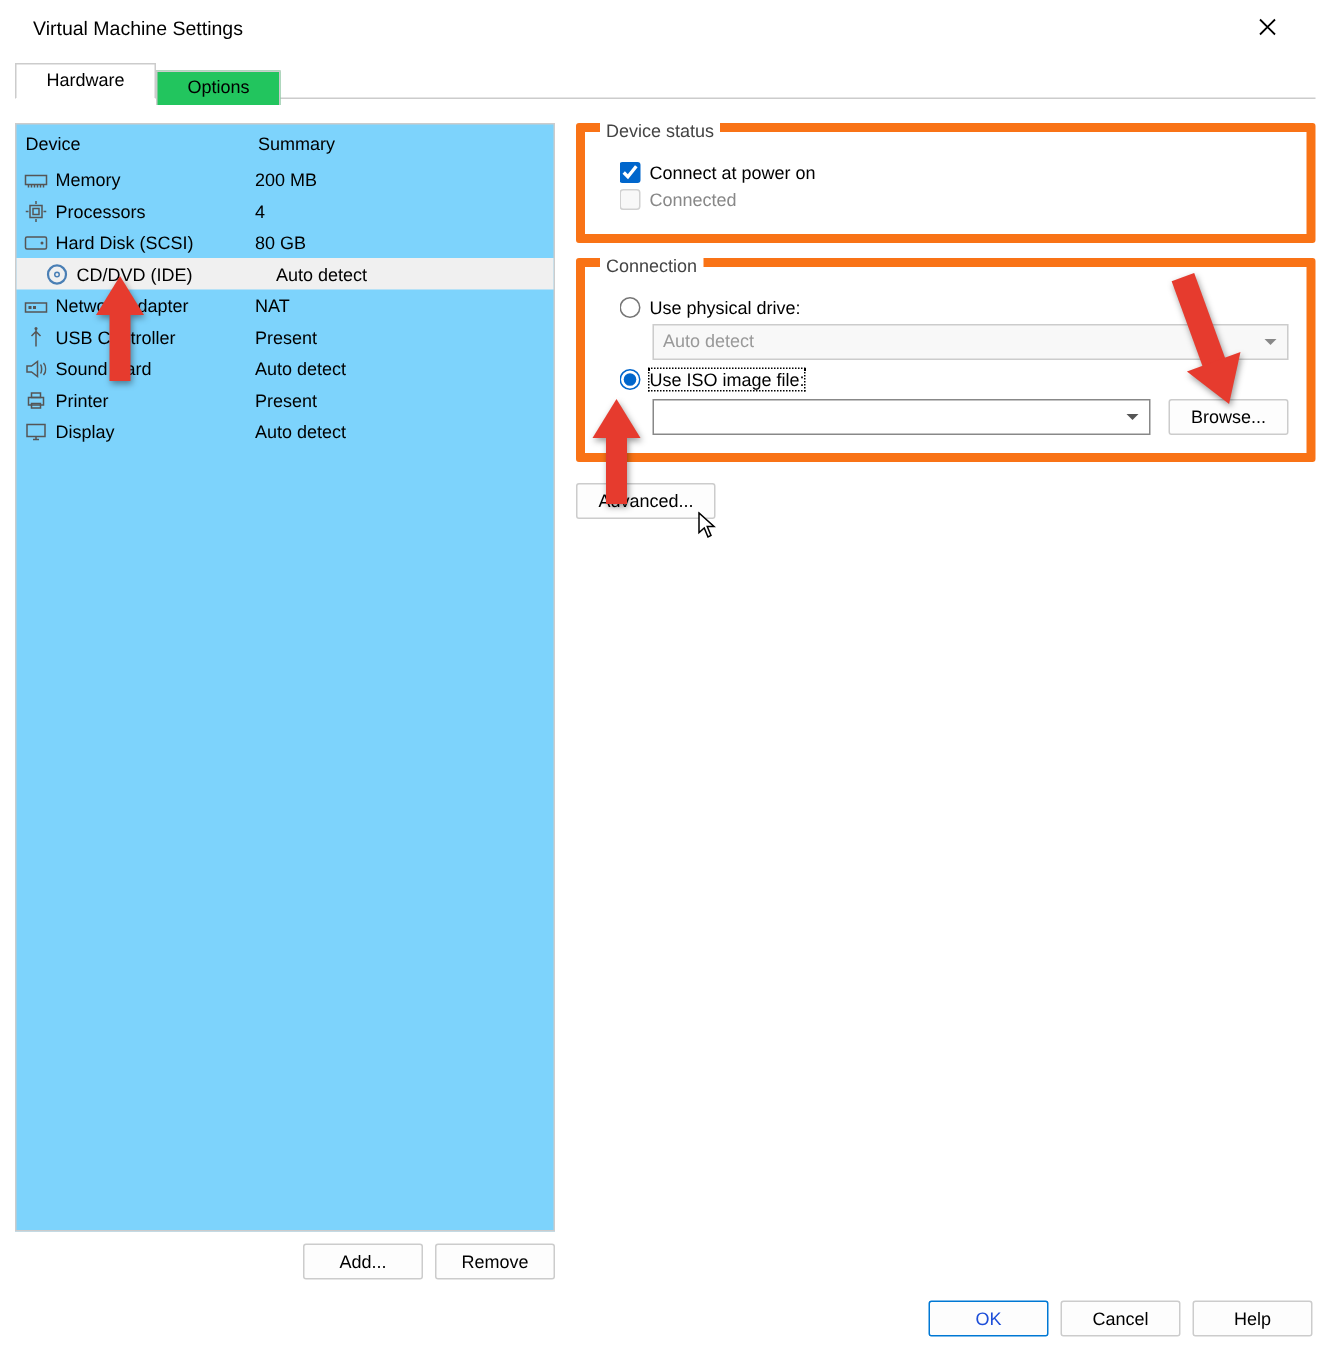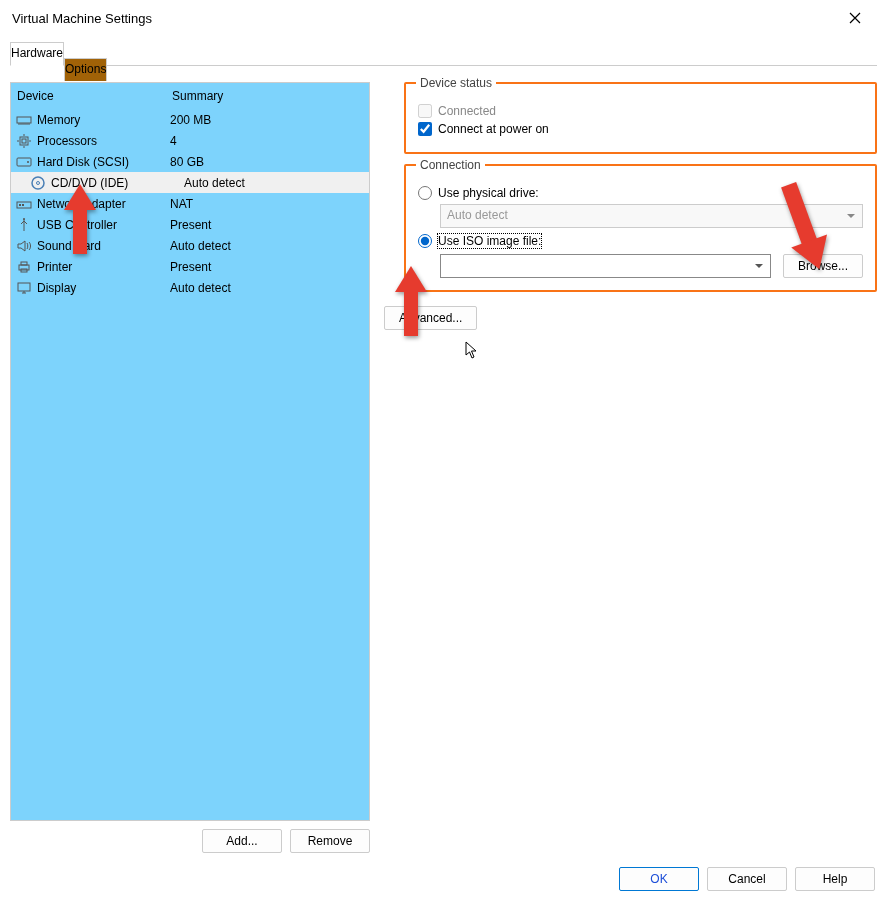--- a/index.html
+++ b/index.html
@@ -1,26 +1,26 @@
 <!DOCTYPE html>
 <html><head>
 <meta charset="utf-8">
 <style>
 * { box-sizing: border-box; margin: 0; padding: 0; font-family: "Segoe UI", Tahoma, sans-serif; font-size: 12px; }
 body { background: #fff; width: 887px; height: 901px; position: relative; overflow: hidden; color: #000; }
 
 
-.titlebar { height: 36px; display: flex; align-items: center; padding: 0 12px; }
+.titlebar { height: 36px; display: flex; align-items: center; padding: 0 22px; }
 .titlebar .title { font-size: 13px; }
 .titlebar .close { margin-left: auto; width: 40px; height: 36px; display: flex; align-items: center; justify-content: center; cursor: pointer; font-size: 14px; }
 
 
 .tabstrip { margin: 6px 10px 0 10px; border-bottom: 1px solid #ccc; display: flex; height: 24px; position: relative; }
-.tab { padding: 3px 0; border: 1px solid #ccc; border-bottom: none; background: #fff; margin-right: 0; cursor: pointer; font-size: 12px; position: relative; }
-.tab.inactive { background: #a16207; top: 16px; border-bottom: none;}
+.tab { padding: 3px 20px; border: 1px solid #ccc; border-bottom: none; background: #fff; margin-right: 0; cursor: pointer; font-size: 12px; position: relative; }
+.tab.inactive { background: #22c55e; top: 5px; border-bottom: none;}
 .tab.active { background: #fff; border-bottom: 1px solid #fff; top: 0; margin-bottom: -1px; z-index: 2; }
 
 
 .content { position: absolute; top: 72px; left: 10px; right: 10px; bottom: 48px; display: flex; gap: 14px; }
 .left-col { width: 360px; display: flex; flex-direction: column; }
 .right-col { flex: 1; display: flex; flex-direction: column; }
 
 
 .device-list { border: 1px solid #ccc; flex: 1; background: #7dd3fc; margin-top: 10px; }
 .device-list-header { display: flex; padding: 6px 6px; font-size: 12px; border-bottom: 0; }
@@ -29,21 +29,21 @@
 .device-row { display: flex; align-items: center; padding: 2px 4px; font-size: 12px; height: 21px; cursor: pointer; }
 .device-row.selected { background: #f0f0f0; padding-left: 18px; }
 .device-row .icon { width: 18px; height: 16px; display: inline-flex; align-items: center; justify-content: center; margin-right: 4px; color: #555; }
 .device-row .col1 { width: 155px; display: flex; align-items: center; }
 .device-row .col2 { flex: 1; }
 
 .left-buttons { display: flex; justify-content: flex-end; gap: 8px; margin-top: 8px; }
 .btn { border: 1px solid #ccc; background: #fdfdfd; padding: 4px 14px; min-width: 80px; cursor: pointer; text-align: center; border-radius: 2px; font-size: 12px; }
 
 
-.group { border: 2px solid #f97316; border-radius: 2px; margin-top: 10px; padding: 12px 12px 12px 12px; position: relative; margin-left: 20px; }
+.group { border: 6px solid #f97316; border-radius: 2px; margin-top: 10px; padding: 12px 12px 12px 23px; position: relative; }
 .group-title { position: absolute; top: -8px; left: 10px; background: #fff; padding: 0 4px; font-size: 12px; color: #444; }
 .group-body { padding-top: 4px; }
 
 .checkbox-row, .radio-row { display: flex; align-items: center; margin: 4px 0; font-size: 12px; }
 .checkbox-row input, .radio-row input { margin-right: 6px; }
 input[type=checkbox], input[type=radio] { width: 14px; height: 14px; accent-color: #0066cc; }
 input[type=checkbox]:disabled + span { color: #888; }
 
 .combo { width: 100%; border: 1px solid #ccc; padding: 3px 6px; background: #fff; font-size: 12px; color: #888; appearance: none; position: relative; height: 24px; }
 .combo-wrap { position: relative; margin-left: 22px; margin-top: 4px; margin-bottom: 6px; }
@@ -212,26 +212,26 @@
       <button class="btn"><span>Add...</span></button>
       <button class="btn"><span>Remove</span></button>
     </div>
   </div>
 
   <div class="right-col">
     <div class="group">
       <div class="group-title">Device status</div>
       <div class="group-body">
         <label class="checkbox-row">
+          <input type="checkbox" checked="" style="">
+          <span>Connect at power on</span>
+        </label>
+        <label class="checkbox-row">
           <input type="checkbox" disabled="" style="">
           <span style="color:#888">Connected</span>
-        </label>
-        <label class="checkbox-row">
-          <input type="checkbox" checked="" style="">
-          <span>Connect at power on</span>
         </label>
       </div>
     </div>
 
     <div class="group">
       <div class="group-title">Connection</div>
       <div class="group-body">
         <label class="radio-row">
           <input type="radio" name="conn" style="">
           <span>Use physical drive:</span>

